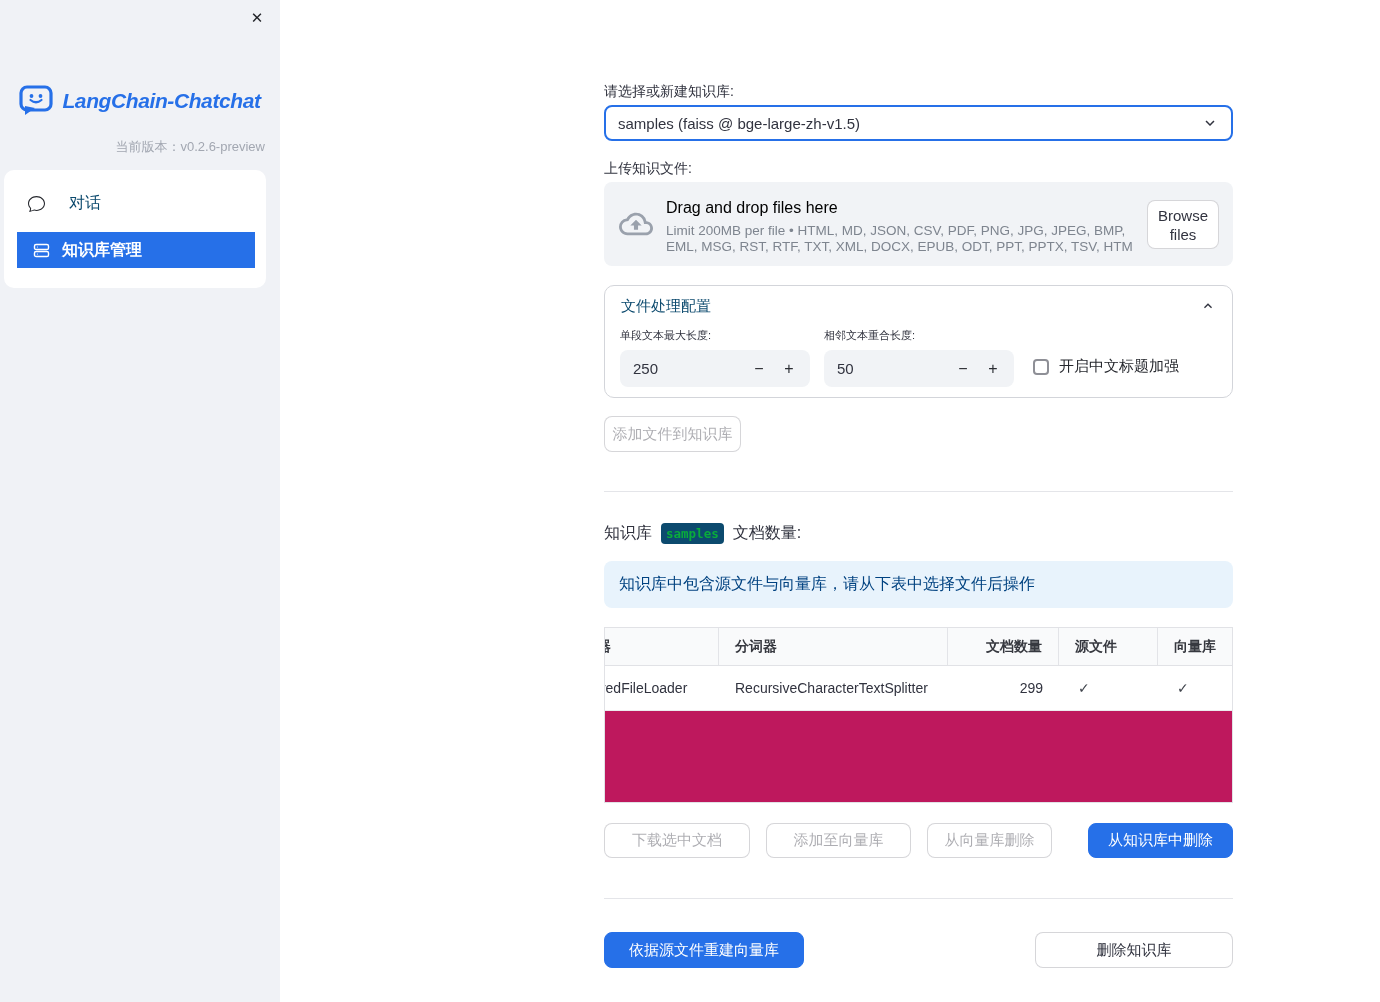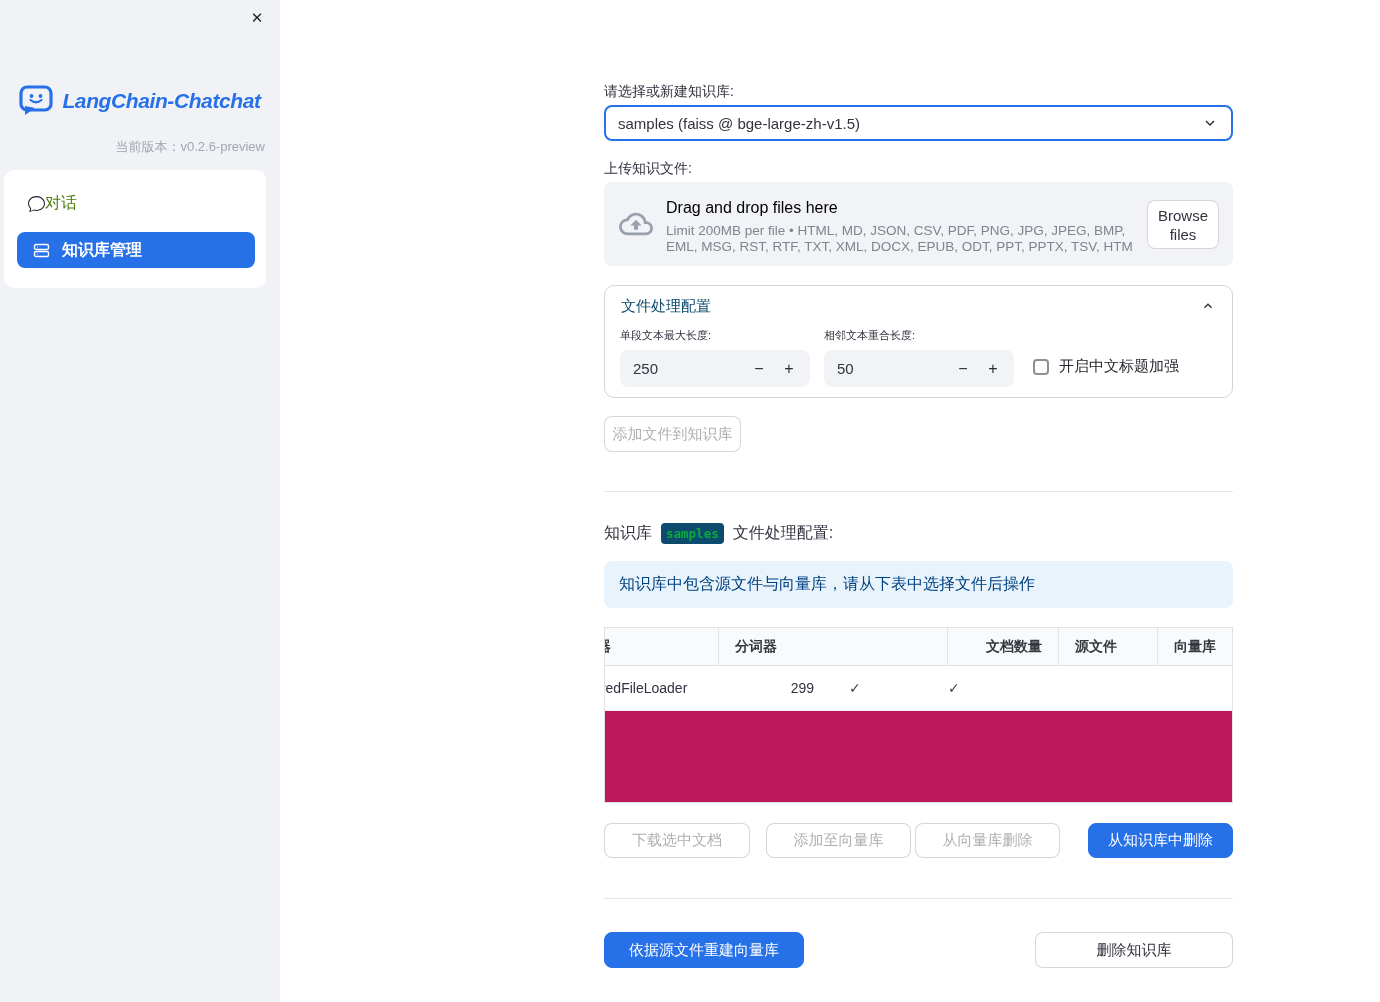--- a/index.html
+++ b/index.html
@@ -13,22 +13,22 @@
   #app{position:relative;width:1380px;height:1002px;background:#fff;overflow:hidden;}
 
   
   .sidebar{position:absolute;left:0;top:0;width:280px;height:1002px;background:#f0f2f6;}
   .close-btn{position:absolute;top:7px;right:12px;width:22px;height:22px;display:flex;align-items:center;justify-content:center;font-size:15px;color:#1e2025;cursor:pointer;}
   .logo-row{position:absolute;top:85px;left:0;width:100%;display:flex;align-items:center;justify-content:center;gap:9px;}
   .logo-icon{color:var(--primary);display:block;}
   .logo-text{font-style:italic;font-weight:bold;font-size:21px;color:var(--primary);letter-spacing:-0.4px;white-space:nowrap;}
   .version{position:absolute;top:138px;right:15px;font-size:13px;color:#a2a7b1;}
   .menu-card{position:absolute;left:4px;top:170px;width:262px;height:118px;background:#fff;border-radius:10px;}
-  .menu-item{position:absolute;left:14px;top:17px;display:flex;align-items:center;gap:0;padding:6px 10px;font-size:16px;color:#4d7c0f;cursor:pointer;}
-  .menu-item.active{left:13px;top:62px;width:238px;height:36px;background:var(--primary);border-radius:8px;color:#fff;font-weight:bold;padding:0 0 0 16px;gap:12px;}
+  .menu-item{position:absolute;left:14px;top:17px;display:flex;align-items:center;gap:24px;padding:6px 10px;font-size:16px;color:#0c4a6e;cursor:pointer;}
+  .menu-item.active{left:13px;top:62px;width:238px;height:36px;background:var(--primary);border-radius:0;color:#fff;font-weight:bold;padding:0 0 0 16px;gap:12px;}
 
   
   .main{position:absolute;left:604px;top:0;width:629px;height:1002px;}
   .field-label{position:absolute;left:0;font-size:14px;color:#31333f;}
 
   .selectbox{position:absolute;top:105px;left:0;width:629px;height:36px;background:#fff;border:2px solid var(--primary);border-radius:8px;display:flex;align-items:center;padding:0 12px;font-size:15px;color:#31333f;cursor:pointer;}
   .selectbox .sel-value{flex:1;}
 
   .dropzone{position:absolute;top:182px;left:0;width:629px;height:84px;background:#f1f3f6;border-radius:8px;}
   .dz-cloud{position:absolute;left:15px;top:25px;}
@@ -68,21 +68,21 @@
   .c1{width:194px;}
   .c2{width:229px;}
   .c3{width:111px;justify-content:flex-end;}
   .c4{width:99px;}
   .c5{width:80px;border-right:none;}
   .td.c4,.td.c5{padding-left:19px;color:#41454d;}
 
   .act-btn{top:823px;height:35px;}
   #act-download{left:0;width:146px;}
   #act-addvs{left:162px;width:145px;}
-  #act-delvs{left:311px;width:145px;}
+  #act-delvs{left:323px;width:125px;}
   #act-delkb{left:484px;width:145px;}
 
   #rebuild-btn{top:932px;left:0;width:200px;height:36px;}
   #delete-kb-btn{top:932px;left:431px;width:198px;height:36px;}
 </style>
 </head>
 <body>
 
 <div id="app">
 
@@ -172,36 +172,37 @@
       </div>
     </div>
 
     <div class="btn disabled" style="top:416px;left:0;width:137px;height:36px">添加文件到知识库</div>
 
     <div class="divider" style="top:491px"></div>
 
     <div class="kb-line">
       <span>知识库</span>
       <span class="code">samples</span>
-      <span>文件处理配置:</span>
+      <span>文档数量:</span>
     </div>
 
     <div class="info-box">知识库中包含源文件与向量库，请从下表中选择文件后操作</div>
 
     <div class="table-wrap">
       <div class="table-inner">
         <div class="t-header">
           <div class="th c1">文档加载器</div>
           <div class="th c2">分词器</div>
           <div class="th c3">文档数量</div>
           <div class="th c4">源文件</div>
           <div class="th c5">向量库</div>
         </div>
         <div class="t-row">
           <div class="td c1">UnstructuredFileLoader</div>
+          <div class="td c2">RecursiveCharacterTextSplitter</div>
           <div class="td c3">299</div>
           <div class="td c4">✓</div>
           <div class="td c5">✓</div>
         </div>
       </div>
     </div>
 
     <div class="btn disabled act-btn" id="act-download">下载选中文档</div>
     <div class="btn disabled act-btn" id="act-addvs">添加至向量库</div>
     <div class="btn disabled act-btn" id="act-delvs">从向量库删除</div>

